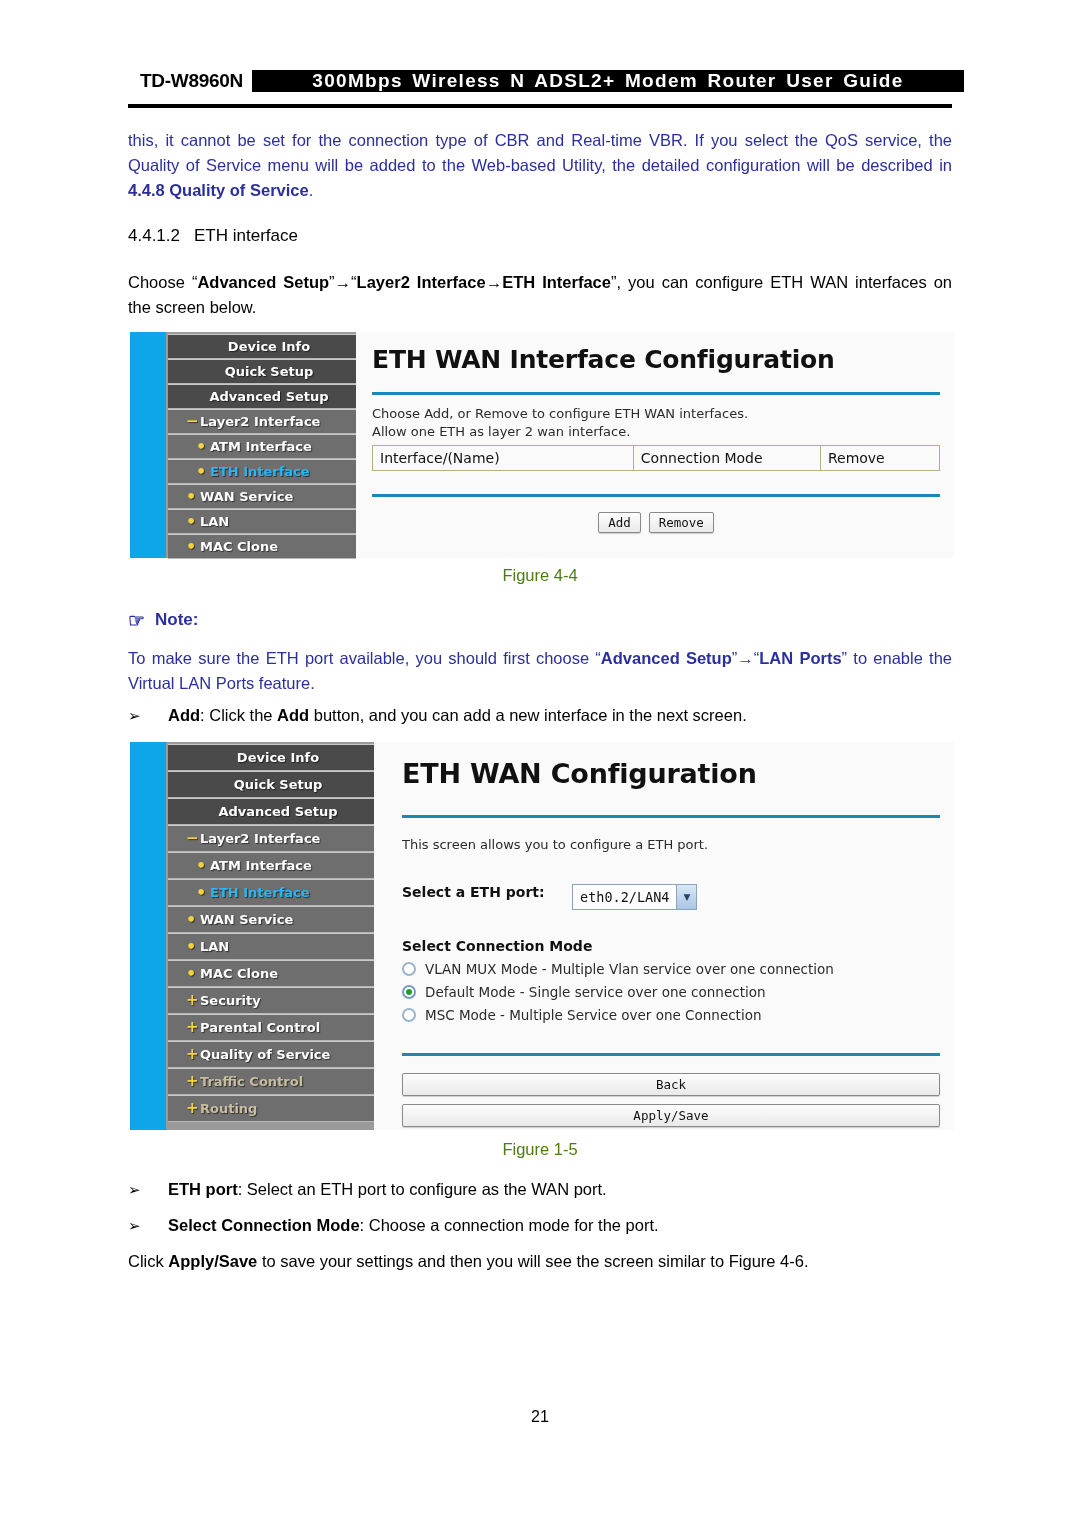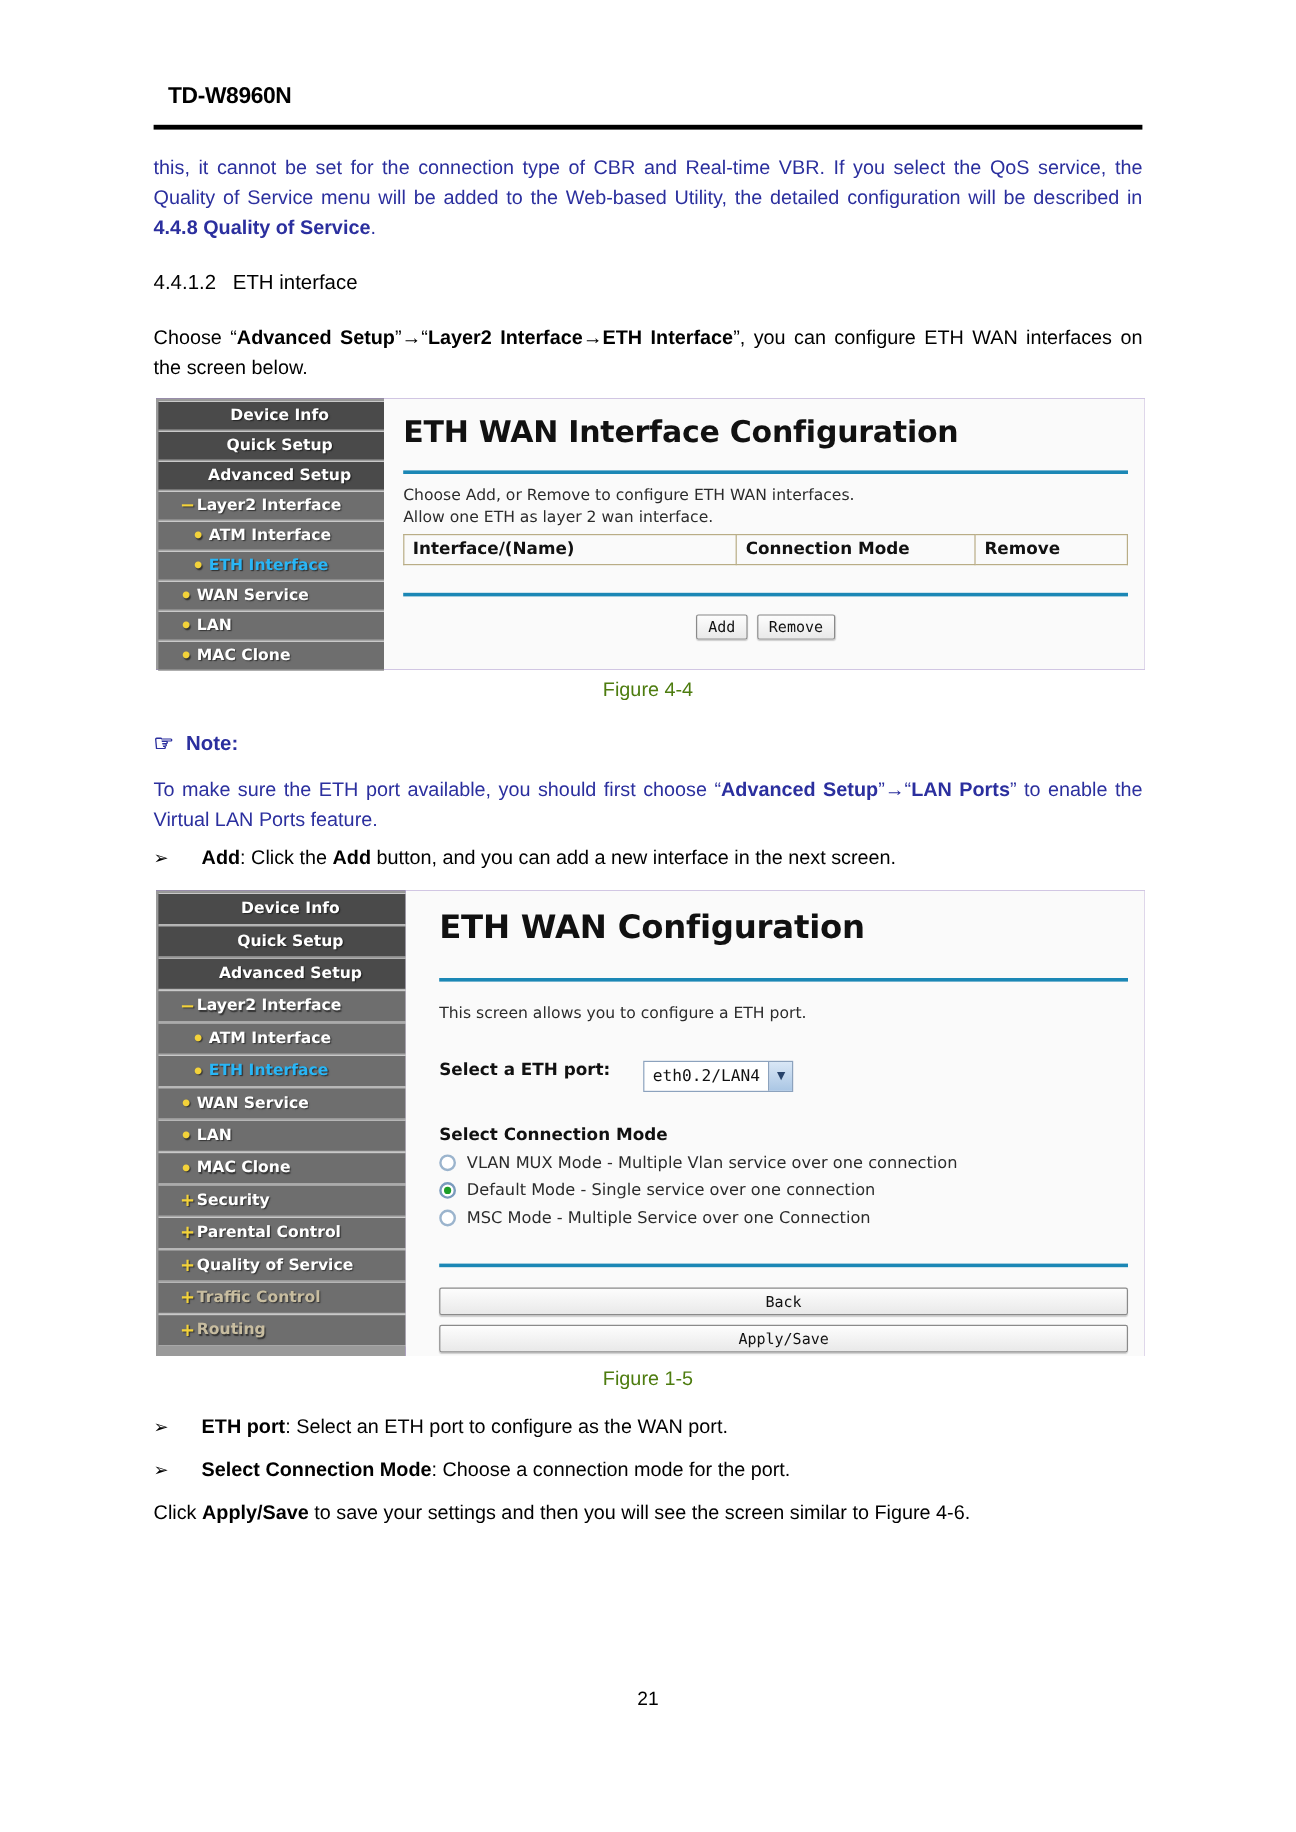--- a/index.html
+++ b/index.html
@@ -70,22 +70,23 @@
   .note-hand { font-size:19px; line-height:1; }
 
   .pagenum {
     position:absolute; left:0; top:1408px; width:1080px;
     text-align:center; font-size:16px; color:#000;
   }
 
   
   .ui {
     position:absolute;
-    background:#4c1d95;
+    background:#0ea5e9;
     font-family:"DejaVu Sans", sans-serif;
+    padding-left:36px;
   }
   .ui-inner { display:flex; width:100%; height:100%; }
 
   
   .side {
     background:#9a9a9a;
     padding:2px 0 0 2px;
     flex:0 0 auto;
   }
   .side-item {
@@ -124,21 +125,21 @@
   .hr-blue { height:3px; background:#1b87b5; margin:0; }
   .ui-text { font-size:13px; color:#2b2b2b; line-height:18px; }
 
   
   .ui-table {
     width:100%; border-collapse:collapse; margin-top:4px;
     table-layout:fixed;
   }
   .ui-table th {
     border:1px solid #b9ad86;
-    font-size:14px; font-weight:bold; text-align:left;
+    font-size:14px; font-weight:normal; text-align:left;
     padding:4px 7px; background:#fafafa; color:#111;
   }
 
   
   .btnrow { display:flex; justify-content:center; gap:8px; }
   .ui-btn {
     font-family:"DejaVu Sans Mono", monospace;
     font-size:12.5px;
     background:linear-gradient(#fdfdfd,#e9e9e9);
     border:1px solid #8a8a8a;
@@ -184,20 +185,21 @@
     background:#1c9e28;
   }
   .radio-label { font-size:13.5px; color:#2b2b2b; }
 </style>
 </head>
 <body>
 
 <div class="header">
   <div class="hdr-row">
     <div class="hdr-model">TD-W8960N</div>
+    <div class="hdr-bar">300Mbps Wireless N ADSL2+ Modem Router User Guide</div>
   </div>
   <div class="hdr-rule"></div>
 </div>
 
 <div class="para" style="top:128px;">
   <span>this, it cannot be set for the connection type of CBR and Real-time VBR. If you select the QoS</span>
   <span>service, the Quality of Service menu will be added to the Web-based Utility, the detailed</span>
   <span>configuration will be described in </span><b>4.4.8 Quality of Service</b><span>.</span>
 </div>
 

